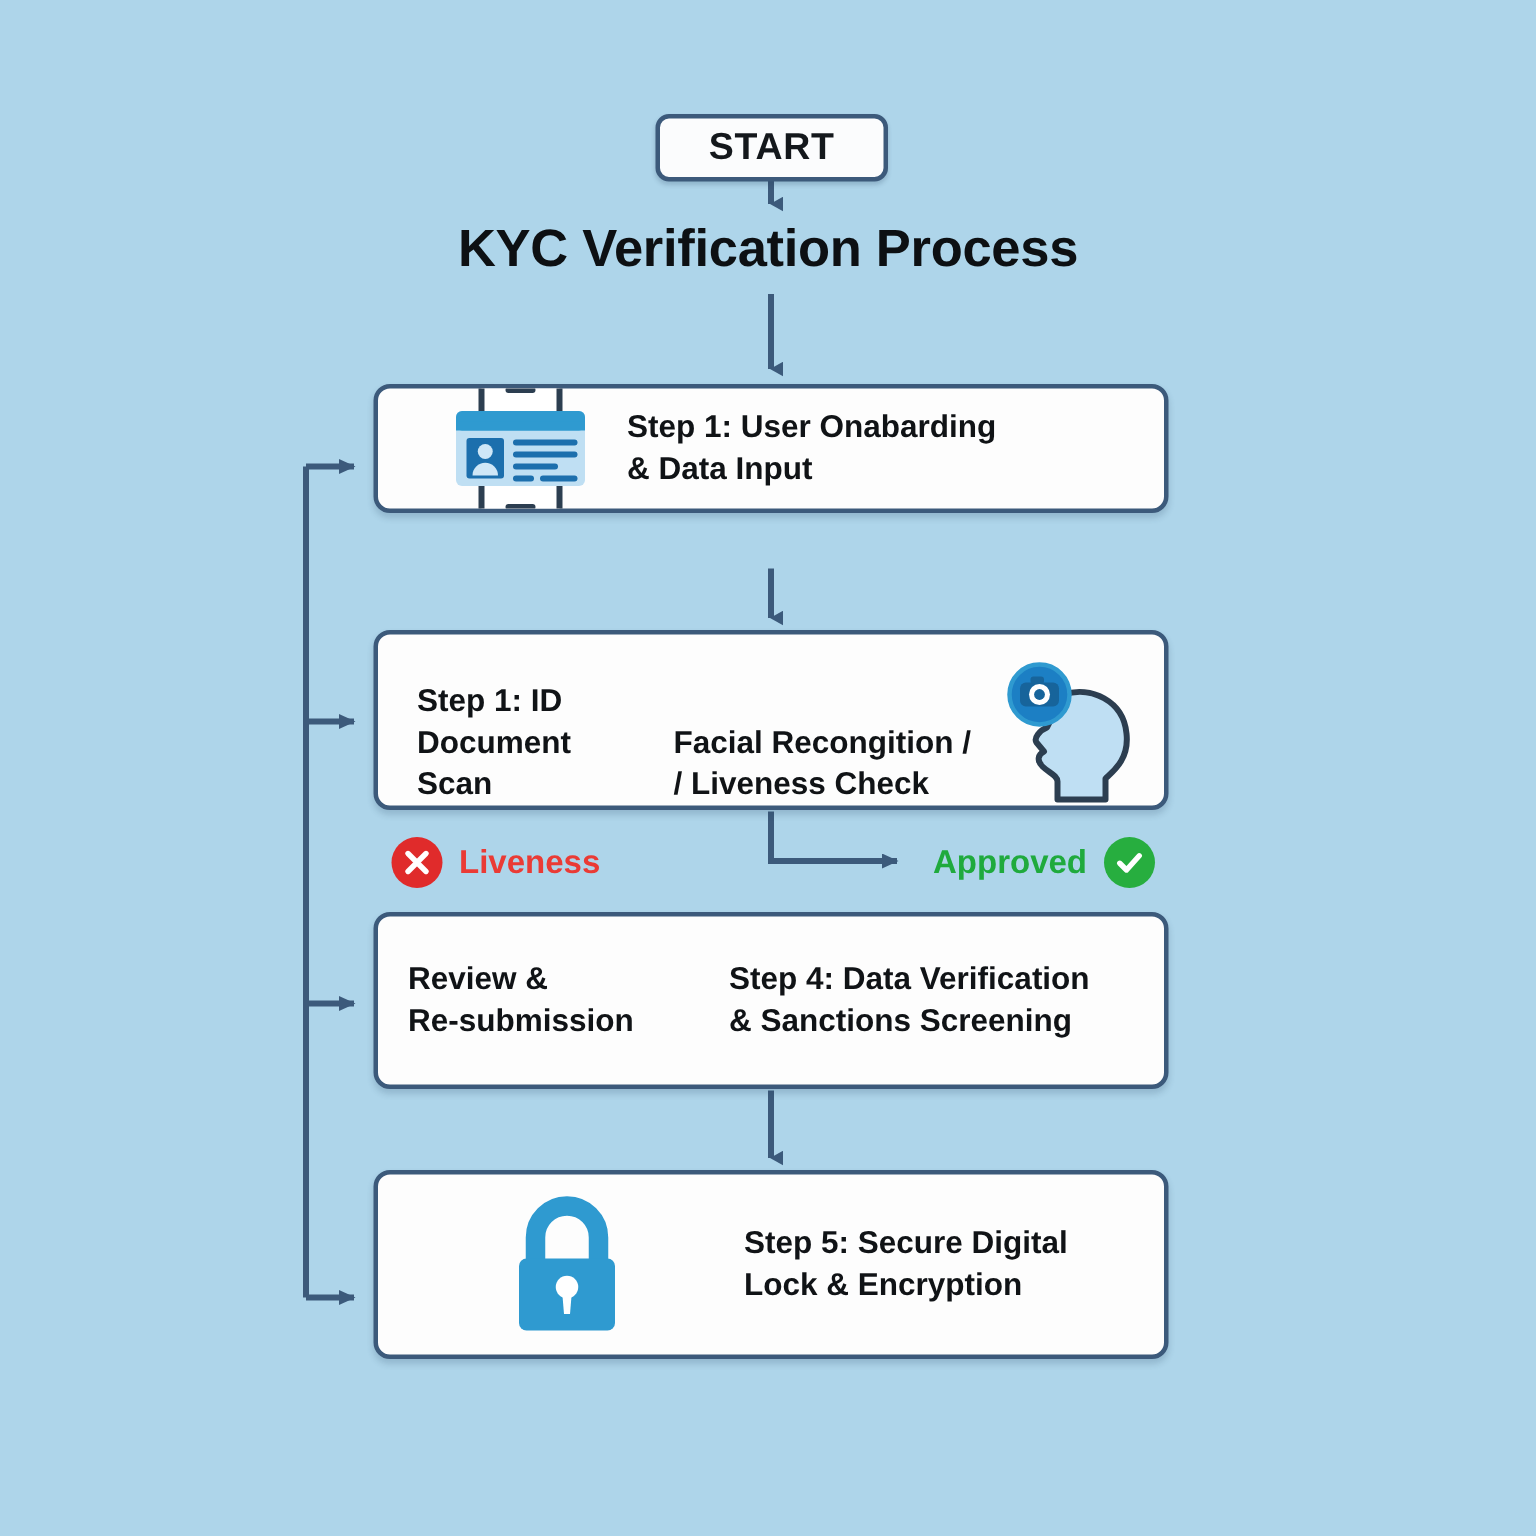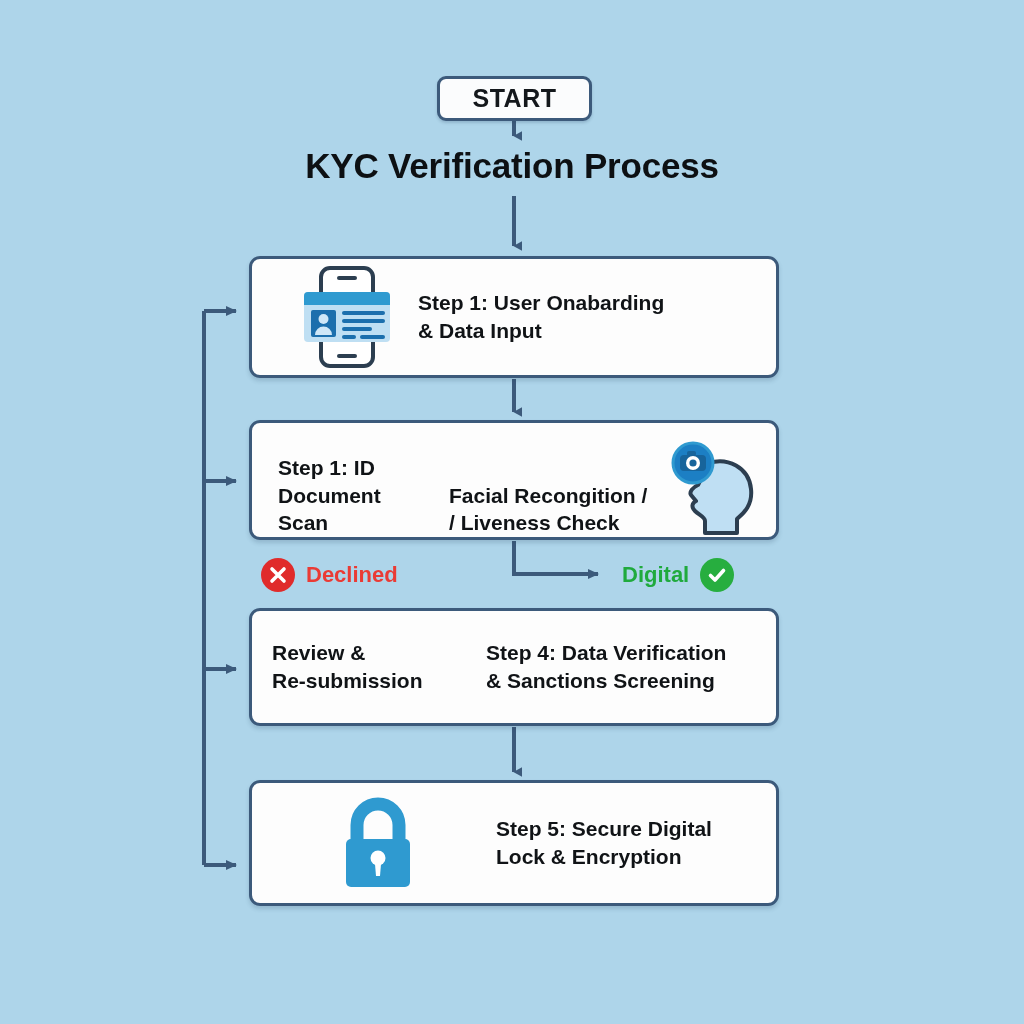--- a/index.html
+++ b/index.html
@@ -68,21 +68,21 @@
     position: absolute;
     box-sizing: border-box;
     background: #fdfdfd;
     border: 3px solid #3c5a7b;
     border-radius: 11px;
     box-shadow: 0 3px 4px rgba(40,70,100,.20);
     display: flex;
     align-items: center;
     overflow: hidden;
   }
-  .box1 { left: 249px; top: 256px;  width: 530px; height: 122px; }
+  .box1 { left: 249px; top: 256px;  width: 530px; height: 86px; }
   .box2 { left: 249px; top: 420px;  width: 530px; height: 120px; align-items: flex-end; }
   .box4 { left: 249px; top: 608px;  width: 530px; height: 118px; }
   .box5 { left: 249px; top: 780px;  width: 530px; height: 126px; gap: 28px; }
 
   .step-text {
     font-size: 21px;
     font-weight: bold;
     line-height: 1.32;
     color: #101316;
     white-space: pre-line;
@@ -222,25 +222,25 @@
       </svg>
     </div>
   </div>
 
   <div class="decision declined">
     <span class="badge red">
       <svg width="20" height="20" viewBox="0 0 20 20" xmlns="http://www.w3.org/2000/svg">
         <path d="M4,4 L16,16 M16,4 L4,16" stroke="#ffffff" stroke-width="3.6" stroke-linecap="round"></path>
       </svg>
     </span>
-    <span class="d-label">Declined</span>
+    <span class="d-label">Liveness</span>
   </div>
 
   <div class="decision approved">
-    <span class="d-label">Digital</span>
+    <span class="d-label">Approved</span>
     <span class="badge green">
       <svg width="22" height="22" viewBox="0 0 22 22" xmlns="http://www.w3.org/2000/svg">
         <path d="M4.5,11.5 L9,16 L17.5,6.5" fill="none" stroke="#ffffff" stroke-width="3.6" stroke-linecap="round" stroke-linejoin="round"></path>
       </svg>
     </span>
   </div>
 
   <div class="step-box box4">
     <div class="step-text left-text">Review &amp;
 Re-submission</div>

